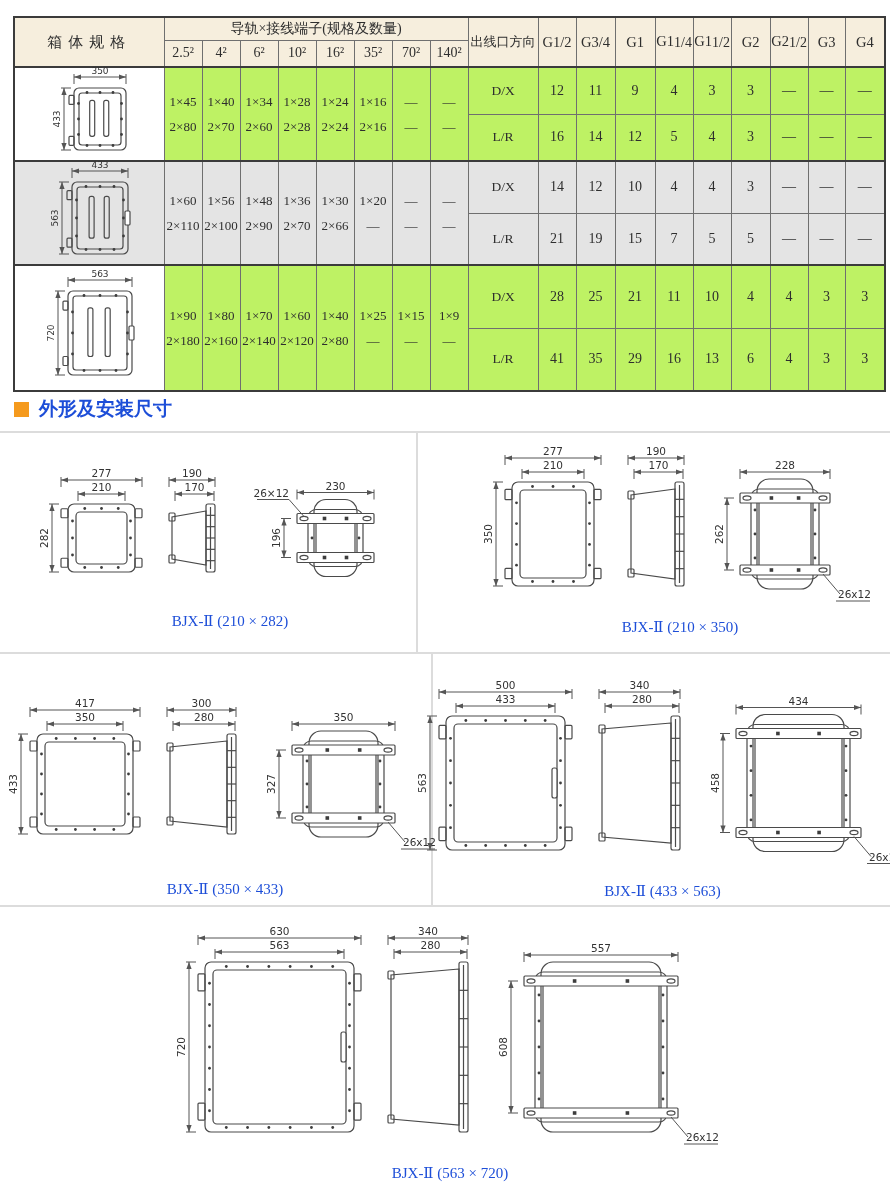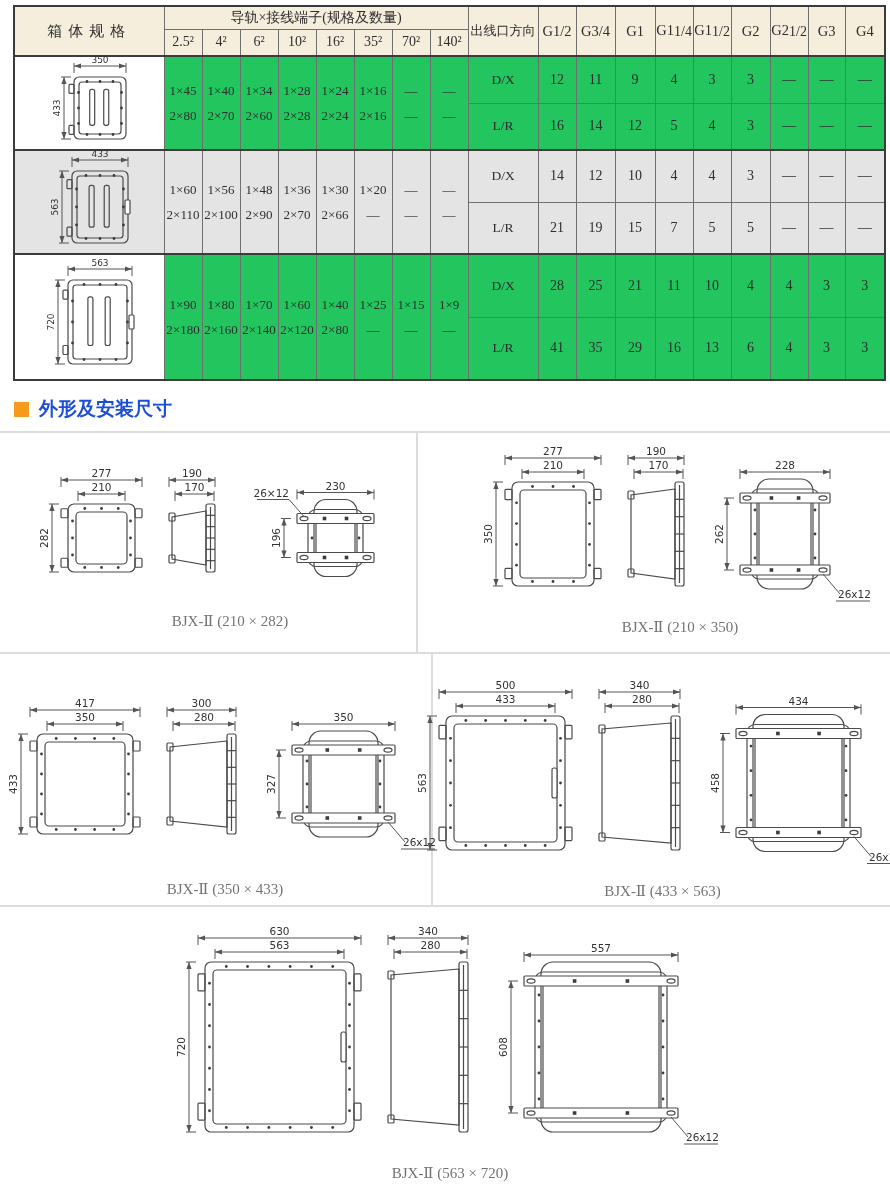--- a/index.html
+++ b/index.html
@@ -1,21 +1,21 @@
 <!DOCTYPE html>
 <html><head>
 <meta charset="utf-8">
 <style>
   *{margin:0;padding:0;box-sizing:border-box}
   html,body{width:890px;height:1195px;background:#ffffff;}
   body{font-family:"Liberation Serif","DejaVu Serif",serif;position:relative;overflow:hidden;color:#2e2e2e}
   .page{position:absolute;inset:0}
 
   
-  table.spec{position:absolute;left:13px;top:5px;border-collapse:collapse;table-layout:fixed;width:871px;border:2px solid #3b3b3b;background:#22c55e}
+  table.spec{position:absolute;left:13px;top:16px;border-collapse:collapse;table-layout:fixed;width:871px;border:2px solid #3b3b3b;background:#bef264}
   table.spec th,table.spec td{border:1px solid #6f6f6f;text-align:center;vertical-align:middle;padding:0}
   table.spec thead th{background:#f6eedd;font-weight:normal}
   .th-box{font-size:15px;letter-spacing:6px}
   .th-top{height:23px;font-size:14px}
   .th-size{height:27px;font-size:14px}
   .th-out{font-size:13px}
   .th-g{font-size:14.5px}
   .frac{font-size:14px;vertical-align:-1px}
   td.term{font-size:13px;line-height:1.95}
   td.dir{font-size:13.5px}
@@ -31,21 +31,21 @@
     font-family:"DejaVu Sans",sans-serif;font-weight:bold;font-size:19px;color:#1d4ed8}
   .bullet{width:15px;height:15px;flex:0 0 15px}
 
   
   .hdiv{position:absolute;left:0;width:890px;height:2px;background:#dcdcdc}
   .vdiv{position:absolute;width:2px;background:#dcdcdc}
 
   
   .panel{position:absolute}
   .views{display:flex;align-items:flex-start;justify-content:center;gap:14px}
-  .caption{text-align:center;font-size:15px;color:#737373;font-family:"Liberation Serif","DejaVu Serif",serif}
+  .caption{text-align:center;font-size:15px;color:#1d4ed8;font-family:"Liberation Serif","DejaVu Serif",serif}
   svg{overflow:visible;display:block}
   .ol{stroke:#4a4a4a;fill:none;stroke-width:1.2}
   .olf{stroke:#4a4a4a;fill:#ffffff;stroke-width:1.2}
   .bolt{fill:#3d3d3d}
   .dim{stroke:#555;stroke-width:1;fill:none}
   .arr{fill:#555}
   .dlab{font-family:"DejaVu Sans",sans-serif;fill:#333}
 </style>
 </head>
 <body>

